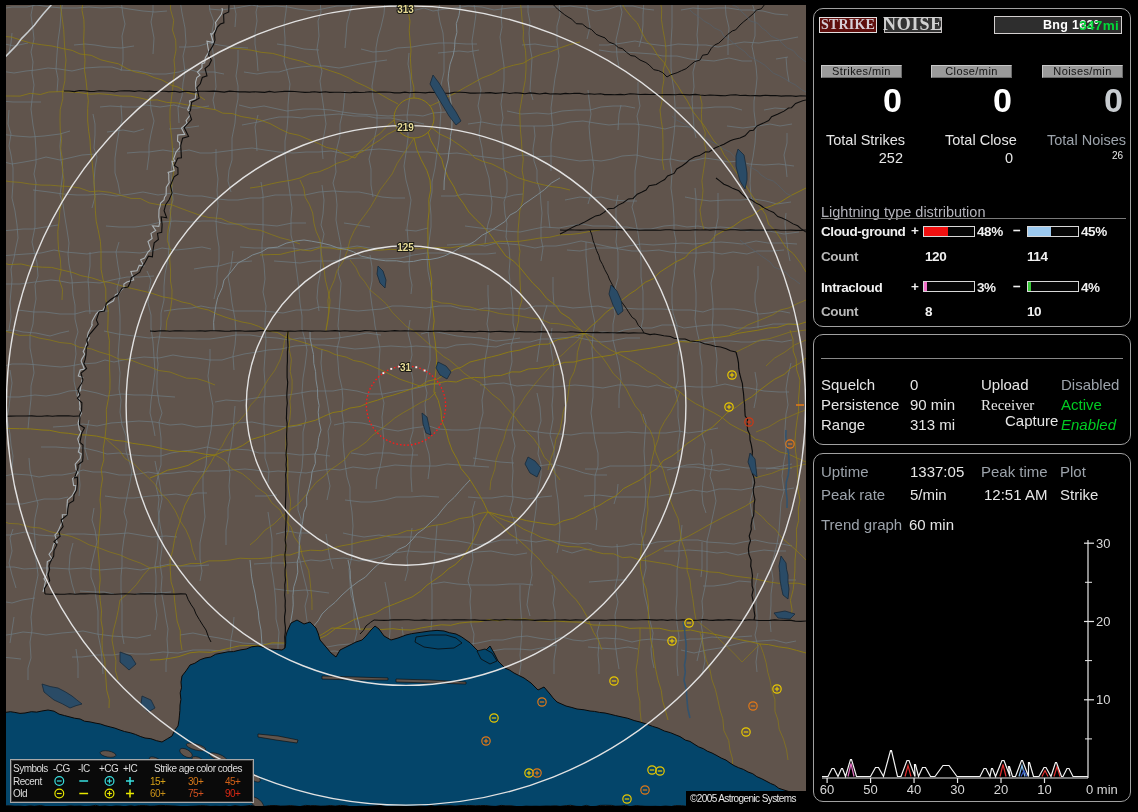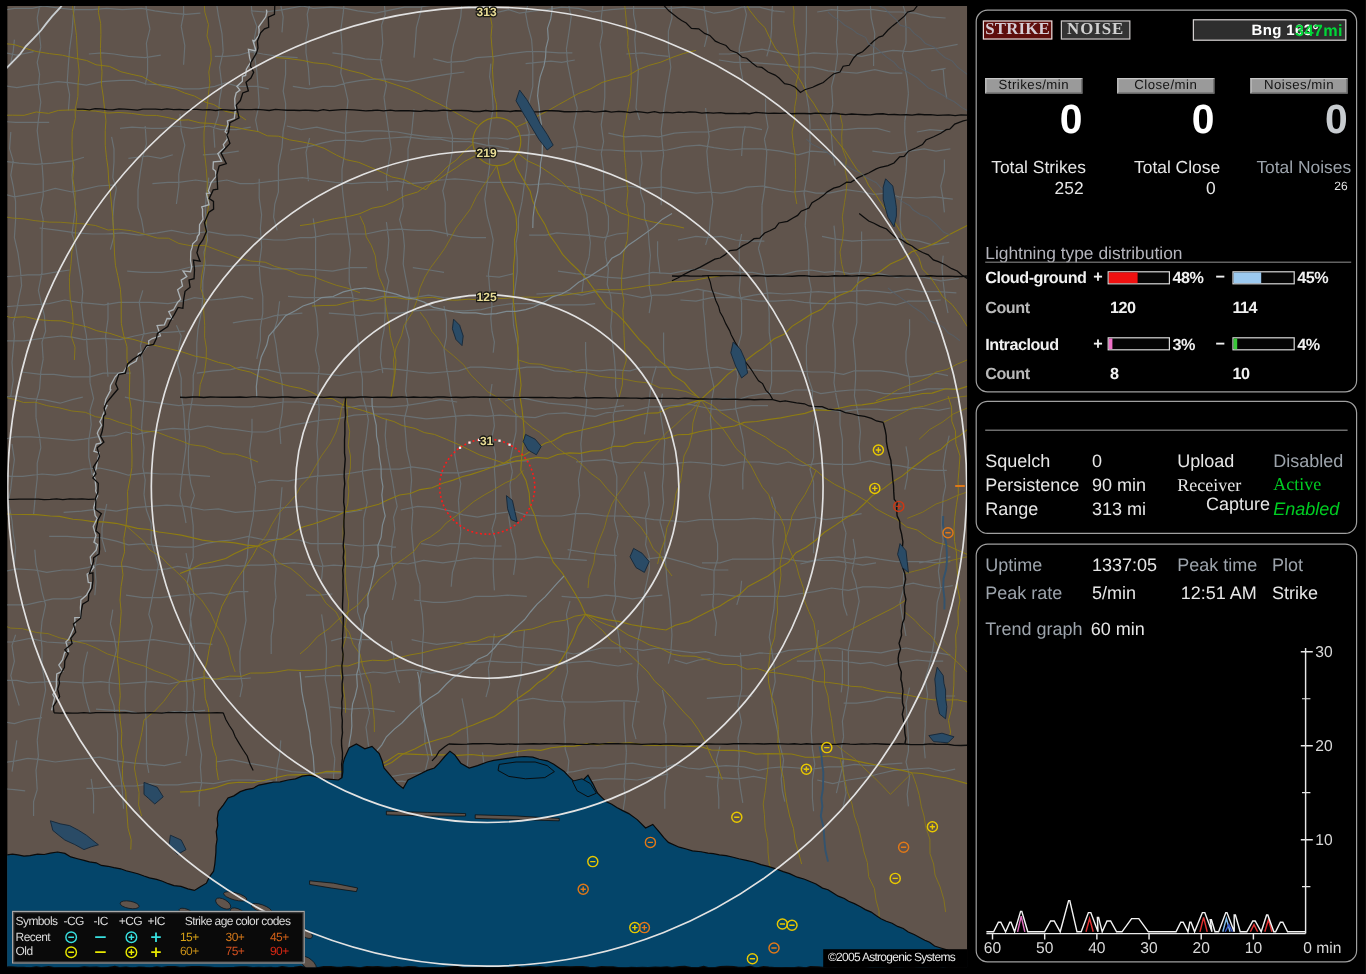--- a/index.html
+++ b/index.html
@@ -245,21 +245,21 @@
       <line x1="109.5" y1="791.1" x2="109.5" y2="795.9" stroke="#e8e800" stroke-width="1.2"></line>
       <line x1="126" y1="793.5" x2="134" y2="793.5" stroke="#e8e800" stroke-width="1.5"></line>
       <line x1="130" y1="789.5" x2="130" y2="797.5" stroke="#e8e800" stroke-width="1.5"></line>
     </svg>
 
 <div class="abs" style="left:686px;top:791px;width:120px;height:15px;background:#000;"></div>
 <div class="abs" style="left:690px;top:792.5px;font-size:10px;letter-spacing:-0.6px;color:#e8e8e8;">©2005 Astrogenic Systems</div>
 
 <div class="panel" style="top:8px;height:319px;"></div>
 <div class="btn" style="left:819px;top:16.5px;width:58px;height:16.5px;background:#5e0e0c;border:1.5px solid #e2dede;color:#d6ced6;font-family:'Liberation Serif',serif;font-size:14px;letter-spacing:0.2px;">STRIKE</div>
-<div class="btn" style="left:884px;top:16.5px;width:58px;height:16.5px;background:#333;border:1.5px solid #c6c2c2;color:#d2d2d2;font-family:'Liberation Serif',serif;font-size:14px;letter-spacing:0.8px;">NOISE</div>
+<div class="btn" style="left:884px;top:16.5px;width:58px;height:16.5px;background:#333;border:1.5px solid #c6c2c2;color:#d2d2d2;font-family:'Liberation Serif',serif;font-size:18px;letter-spacing:0.8px;">NOISE</div>
 <div class="abs" style="left:994px;top:15.5px;width:128px;height:18px;background:#2e2e2e;border:1.5px solid #d4d0d0;"></div>
 <div class="abs" style="left:999px;top:18px;font-size:12.5px;font-weight:bold;letter-spacing:0.3px;color:#fff;margin-left:44px;">Bng 163°</div>
 <div class="abs" style="left:994px;top:17.5px;width:125px;text-align:right;font-size:13.5px;font-weight:bold;letter-spacing:0.3px;color:#00d838;">347mi</div>
 
 <div class="gbtn" style="left:821px;top:64.5px;width:81px;height:13.5px;">Strikes/min</div>
 <div class="gbtn" style="left:931px;top:64.5px;width:81px;height:13.5px;">Close/min</div>
 <div class="gbtn" style="left:1042px;top:64.5px;width:81px;height:13.5px;">Noises/min</div>
 
 <div class="abs" style="left:802px;top:81px;width:100px;text-align:right;font-size:34px;font-weight:bold;color:#fff;">0</div>
 <div class="abs" style="left:912px;top:81px;width:100px;text-align:right;font-size:34px;font-weight:bold;color:#fff;">0</div>
@@ -309,21 +309,21 @@
 
 <div class="panel" style="top:334px;height:111px;"></div>
 <div class="abs" style="left:821px;top:358px;width:302px;height:1px;background:#888;"></div>
 <div class="abs lbl" style="left:821px;top:375.5px;">Squelch</div>
 <div class="abs lbl" style="left:910px;top:375.5px;">0</div>
 <div class="abs lbl" style="left:981px;top:375.5px;">Upload</div>
 <div class="abs lbl dim" style="left:1061px;top:375.5px;">Disabled</div>
 <div class="abs lbl" style="left:821px;top:395.5px;">Persistence</div>
 <div class="abs lbl" style="left:910px;top:395.5px;">90 min</div>
 <div class="abs lbl" style="left:981px;top:412px;margin-left:24px;">Capture</div>
-<div class="abs lbl grn" style="left:1061px;top:395.5px;font-family:Liberation Serif, serif;">Active</div>
+<div class="abs lbl grn" style="left:1061px;top:395.5px;">Active</div>
 <div class="abs lbl" style="left:821px;top:415.5px;">Range</div>
 <div class="abs lbl" style="left:910px;top:415.5px;">313 mi</div>
 <div class="abs lbl" style="left:981px;top:397px;font-family:Liberation Serif, serif;">Receiver</div>
 <div class="abs lbl grn" style="left:1061px;top:415.5px;font-style:italic;">Enabled</div>
 
 <div class="panel" style="top:453px;height:349px;"></div>
 <div class="abs lbl dim" style="left:821px;top:463px;">Uptime</div>
 <div class="abs lbl" style="left:910px;top:463px;">1337:05</div>
 <div class="abs lbl dim" style="left:981px;top:463px;">Peak time</div>
 <div class="abs lbl dim" style="left:1060px;top:463px;">Plot</div>

